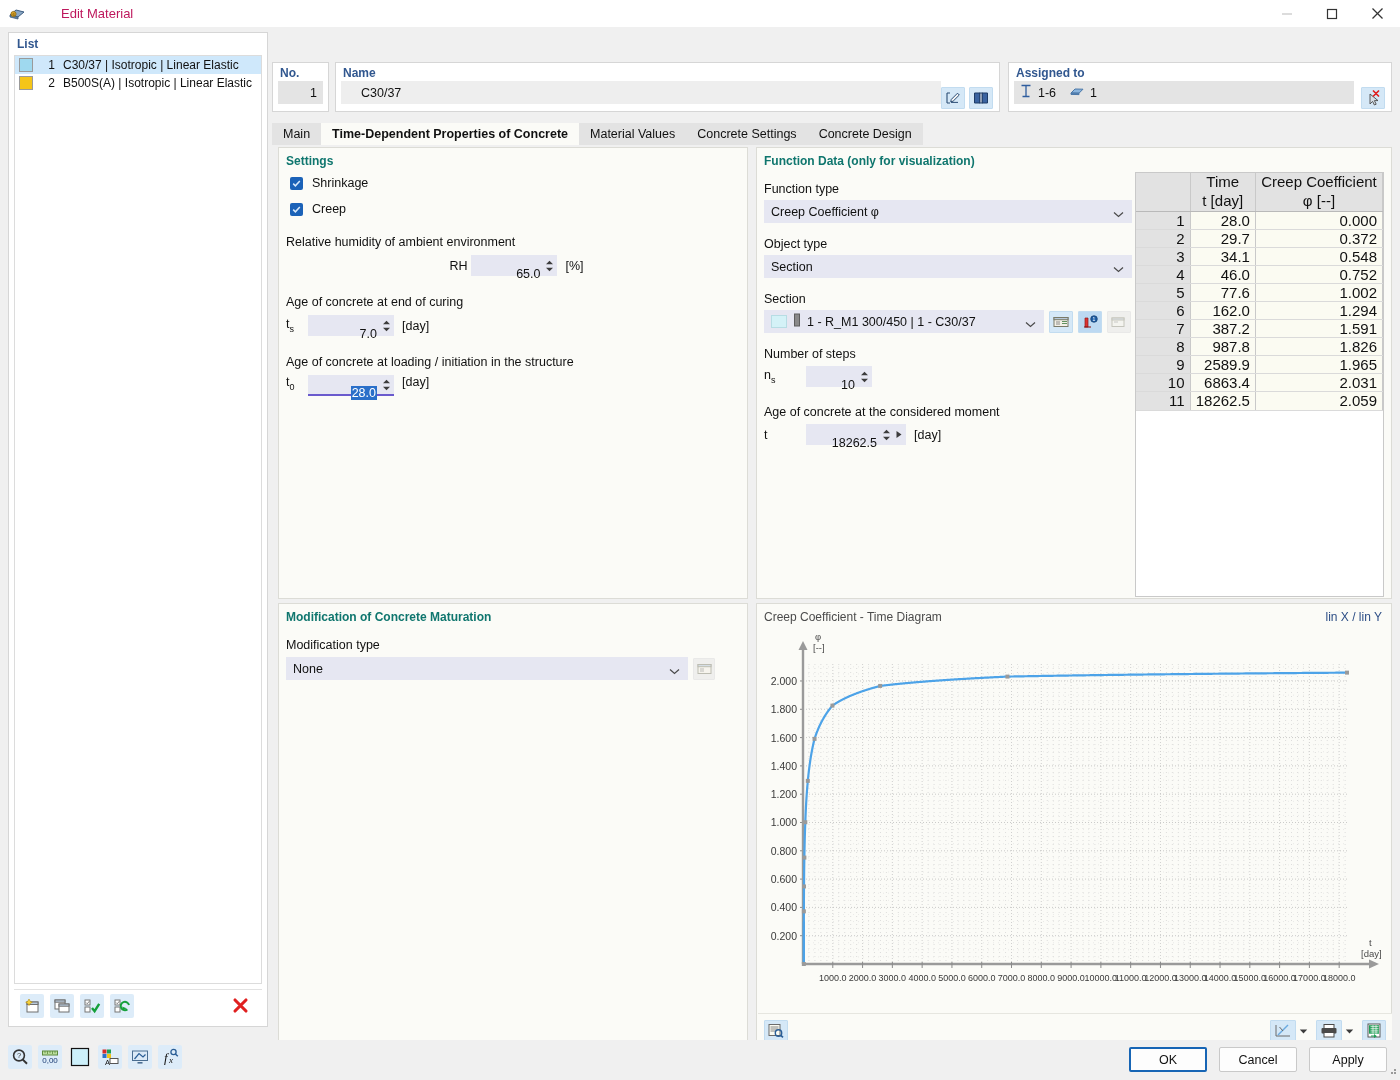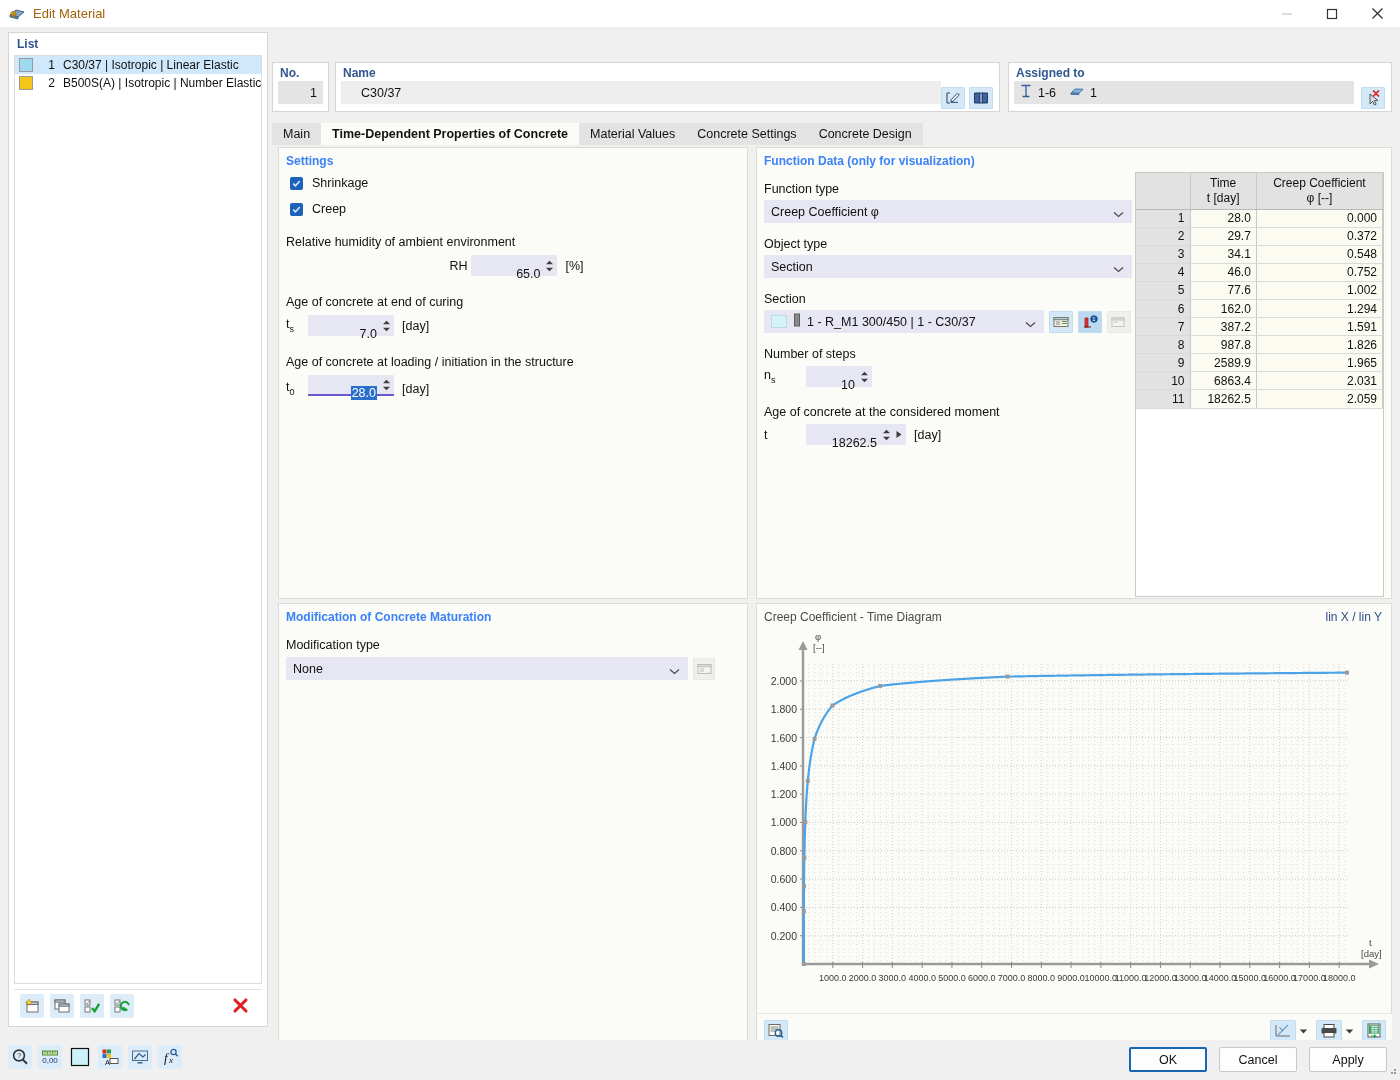--- a/index.html
+++ b/index.html
@@ -14,21 +14,21 @@
     position:relative;
   }
 
   
   #titlebar{
     height:27px; background:#ffffff; display:flex; align-items:center;
     border-bottom:1px solid #ffffff; position:relative;
   }
   #titlebar .ico{ width:18px; height:18px; margin-left:8px; margin-right:7px; position:relative; }
   #titlebar .ico svg{ display:block; }
-  #title-text{ font-size:13px; color:#a16207; }
+  #title-text{ font-size:13px; color:#be185d;margin-left:28px; }
   .wbtns{ position:absolute; right:0; top:0; height:27px; display:flex; }
   .wbtn{ width:45px; height:27px; display:flex; align-items:center; justify-content:center;
          font-size:13px; color:#333; }
   .wbtn.close{ width:46px; }
 
   
   #shell{ position:absolute; left:0; top:27px; width:1400px; height:1013px; background:#f0f0f0; }
 
   
   #listpanel{
@@ -86,21 +86,21 @@
     display:flex; align-items:flex-end;
   }
   .tab{
     height:22px; padding:0 11px; display:flex; align-items:center;
     font-size:12.5px; background:#e3e3e3; color:#111; cursor:default;
   }
   .tab.active{ background:#fbfbf7; font-weight:bold; }
 
   
   .panel{ position:absolute; background:#fbfbf7; border:1px solid #dcdcd6; }
-  .ptitle{ font-size:12px; font-weight:bold; color:#3b82f6; padding:6px 0 0 7px; }
+  .ptitle{ font-size:12px; font-weight:bold; color:#0f766e; padding:6px 0 0 7px; }
 
   #settingspanel{ left:278px; top:120px; width:470px; height:452px; }
   #modpanel{ left:278px; top:576px; width:470px; height:446px; }
   #funcpanel{ left:756px; top:120px; width:636px; height:452px; background:#fbfbf7; }
   #chartpanel{ left:756px; top:576px; width:636px; height:446px; background:#fbfbf7; }
 
   .lbl{ font-size:12.5px; color:#111; }
 
   
   .cbrow{ display:flex; align-items:center; margin-left:11px; }
@@ -126,21 +126,21 @@
     background:#e6e7f2; height:23px; display:flex; align-items:center;
     padding:0 7px; font-size:12.5px; position:relative;
   }
   .combo .chev{ position:absolute; right:8px; top:7px; }
 
   
   #tablewrap{
     position:absolute; left:1135px; top:145px; width:249px; height:425px;
     background:#ffffff; border:1px solid #c9c9c9; overflow:hidden;
   }
-  table.dt{ border-collapse:collapse; width:100%; font-size:12px; }
+  table.dt{ border-collapse:collapse; width:100%; font-size:15px; }
   table.dt th, table.dt td{ border-right:1px solid #c9c9c9; border-bottom:1px solid #dadada; }
   table.dt thead th{
     background:#e2e2e2; color:#111; font-weight:normal; height:36px;
     border-bottom:1px solid #b9b9b9; padding:0 5px; text-align:center; line-height:1.25;
   }
   table.dt thead th.rowhdr{ width:54px; }
   table.dt tbody td{ height:18.1px; padding:0 5px; background:#fbfbf2; text-align:right; }
   table.dt tbody td.rn{ background:#e2e2e2; text-align:right; width:54px; }
 
   
@@ -208,21 +208,21 @@
     <div class="hdr">List</div>
     <div id="listgrid">
       <div class="lrow sel">
         <span class="lswatch" style="background:#9fd9ef"></span>
         <span class="lnum">1</span>
         <span class="ltxt">C30/37 | Isotropic | Linear Elastic</span>
       </div>
       <div class="lrow">
         <span class="lswatch" style="background:#f5c518"></span>
         <span class="lnum">2</span>
-        <span class="ltxt">B500S(A) | Isotropic | Number Elastic</span>
+        <span class="ltxt">B500S(A) | Isotropic | Linear Elastic</span>
       </div>
     </div>
     <div id="listtoolbar">
       <div class="tbtn">
         <svg width="18" height="18" viewBox="0 0 18 18">
           <rect x="4" y="5" width="11" height="10" fill="#fff" stroke="#6f6f6f"></rect>
           <rect x="4" y="5" width="11" height="2.5" fill="#b9cbdd" stroke="#6f6f6f"></rect>
           <path d="M3 1 l1.1 2.2 2.2 1.1 -2.2 1.1 -1.1 2.2 -1.1 -2.2 -2.2 -1.1 2.2 -1.1z" fill="#f6d33c" stroke="#b88d0a" stroke-width=".6" transform="translate(3,1)"></path>
         </svg>
       </div>
@@ -369,21 +369,21 @@
             </svg>
           <svg width="9" height="5" viewBox="0 0 9 5">
               <path d="M4.5 4.2 L1 .8 L8 .8z" fill="#3c3c3c"></path>
             </svg>
         </span>
       </div>
       <span class="unit">[day]</span>
     </div>
 
     <div class="lbl" style="margin:19px 0 0 7px;">Age of concrete at loading / initiation in the structure</div>
-    <div style="display:flex; align-items:flex-end; margin:6px 0 0 7px;">
+    <div style="display:flex; align-items:flex-start; margin:6px 0 0 7px;">
       <span class="lbl" style="width:22px;"><span>t</span><sub>0</sub></span>
       <div class="spin focus" style="width:86px;">
         <span class="val sel">28.0</span>
         <span class="arrows">
           <svg width="9" height="5" viewBox="0 0 9 5">
               <path d="M4.5 .8 L8 4.2 L1 4.2z" fill="#3c3c3c"></path>
             </svg>
           <svg width="9" height="5" viewBox="0 0 9 5">
               <path d="M4.5 4.2 L1 .8 L8 .8z" fill="#3c3c3c"></path>
             </svg>

